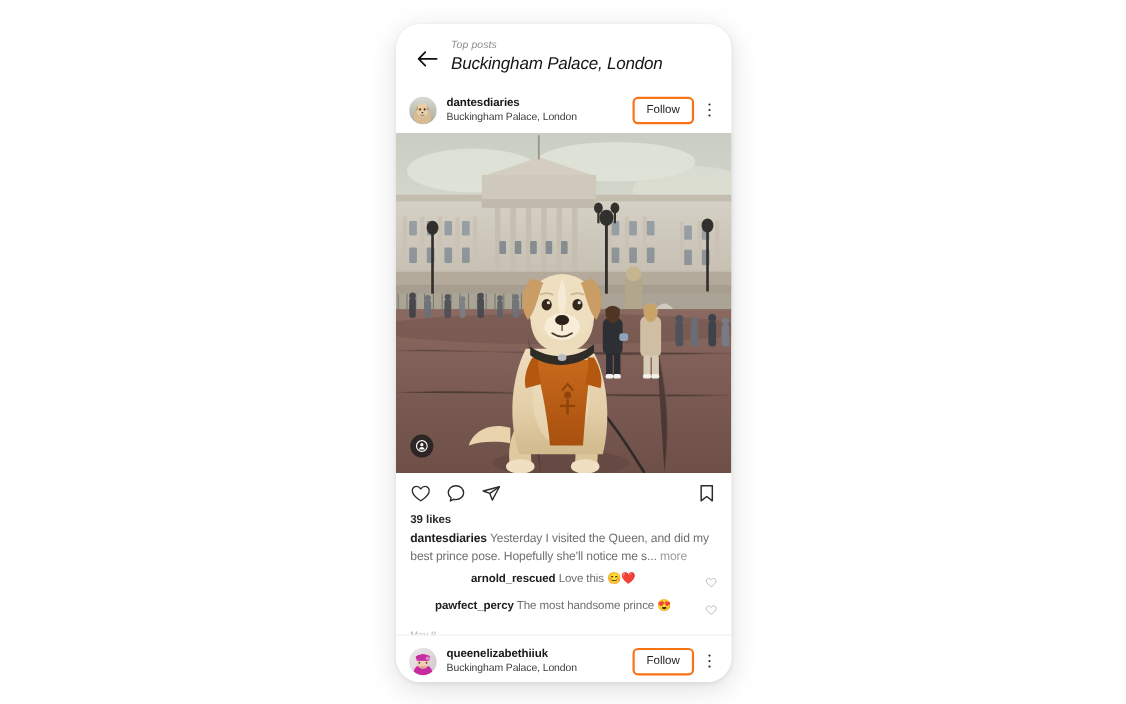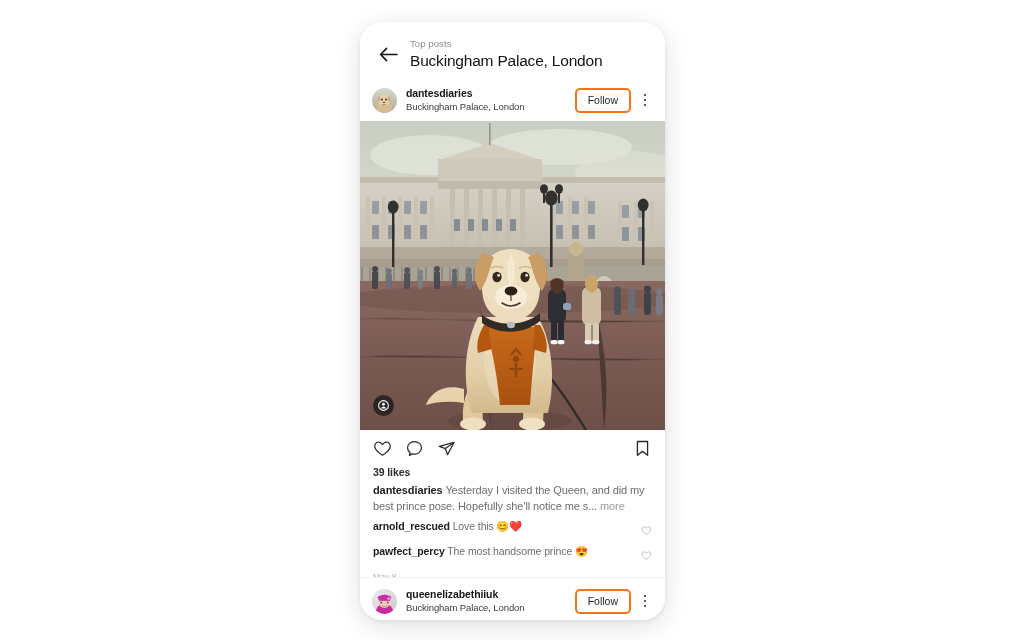--- a/index.html
+++ b/index.html
@@ -31,24 +31,25 @@
     border-radius: 22px;
     box-shadow: 0 6px 26px rgba(0,0,0,0.13), 0 1px 4px rgba(0,0,0,0.07);
     overflow: hidden;
     display: flex;
     flex-direction: column;
   }
 
   
   .search-header {
     display: flex;
-    align-items: flex-end;
+    align-items: center;
     padding: 12px 14px 10px 14px;
     background: #fff;
     flex: none;
+    font-style: italic;
   }
   .back-btn {
     width: 28px;
     height: 30px;
     display: flex;
     align-items: center;
     justify-content: center;
     margin-top: 7px;
     margin-right: 8px;
     flex: none;
@@ -198,20 +199,21 @@
     align-items: flex-start;
     padding: 2px 0;
   }
   .comment-text {
     flex: 1 1 auto;
     font-size: 10.5px;
     color: #6e6e6e;
     line-height: 15.5px;
     letter-spacing: -0.1px;
     min-width: 0;
+    text-align: center;
   }
   .comment-text .uname { color: #1d1d1d; font-weight: bold; }
   .emoji { font-size: 10.5px; }
   .mini-heart { flex: none; margin-left: 8px; margin-top: 3px; cursor: pointer; }
   .post-date {
     font-size: 8.5px;
     color: #b2b2b2;
     line-height: 12px;
     padding: 4px 0 8px 0;
     letter-spacing: 0.1px;

